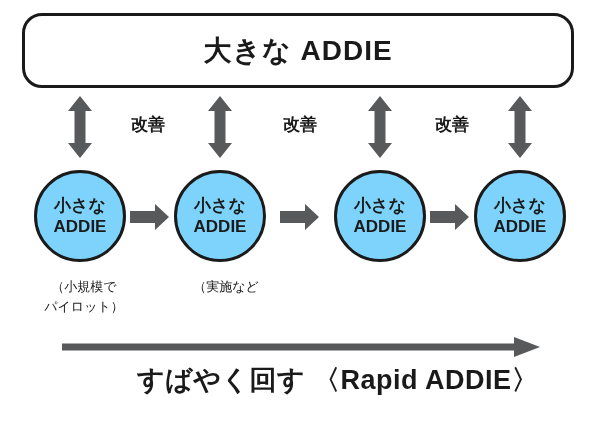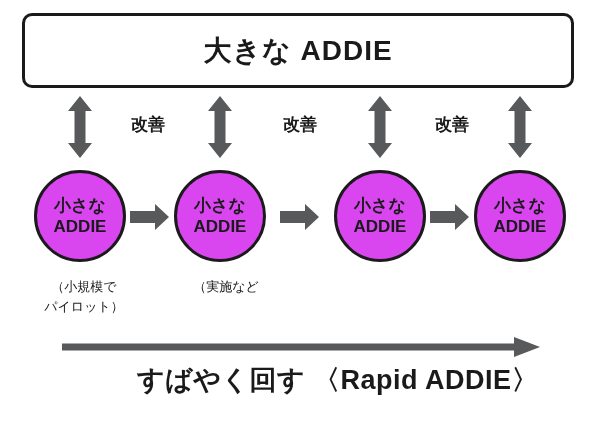--- a/index.html
+++ b/index.html
@@ -11,41 +11,41 @@
     font-family: "Liberation Sans", "DejaVu Sans", sans-serif;
     color: #1a1a1a;
     overflow: hidden;
   }
   .top-box {
     position: absolute;
     left: 22px; top: 13px;
     width: 552px; height: 75px;
     box-sizing: border-box;
     border: 3px solid #1a1a1a;
-    border-radius: 10px;
+    border-radius: 20px;
     display: flex; flex-direction: column;
     align-items: center; justify-content: center;
     gap: 3px;
     background: #fff;
   }
   .top-title { font-size: 28px; font-weight: bold; letter-spacing: 1px; }
   .top-subtitle { font-size: 14px; font-weight: normal; }
   .varrow { position: absolute; top: 96px; width: 26px; height: 62px; }
   .improve {
     position: absolute; top: 113px;
     transform: translateX(-50%);
     font-weight: bold; font-size: 17px;
   }
   .circle {
     position: absolute; top: 170px;
     width: 92px; height: 92px;
     box-sizing: border-box;
     border: 3px solid #1a1a1a;
     border-radius: 50%;
-    background: #d946ef;
+    background: #7dd3fc;
     display: flex; flex-direction: column;
     align-items: center; justify-content: center;
     font-weight: bold; font-size: 17px; line-height: 1.25;
     text-align: center;
   }
   .harrow { position: absolute; top: 203px; width: 40px; height: 28px; }
   .note {
     position: absolute; top: 277px;
     transform: translateX(-50%);
     font-size: 13px; line-height: 1.5;

